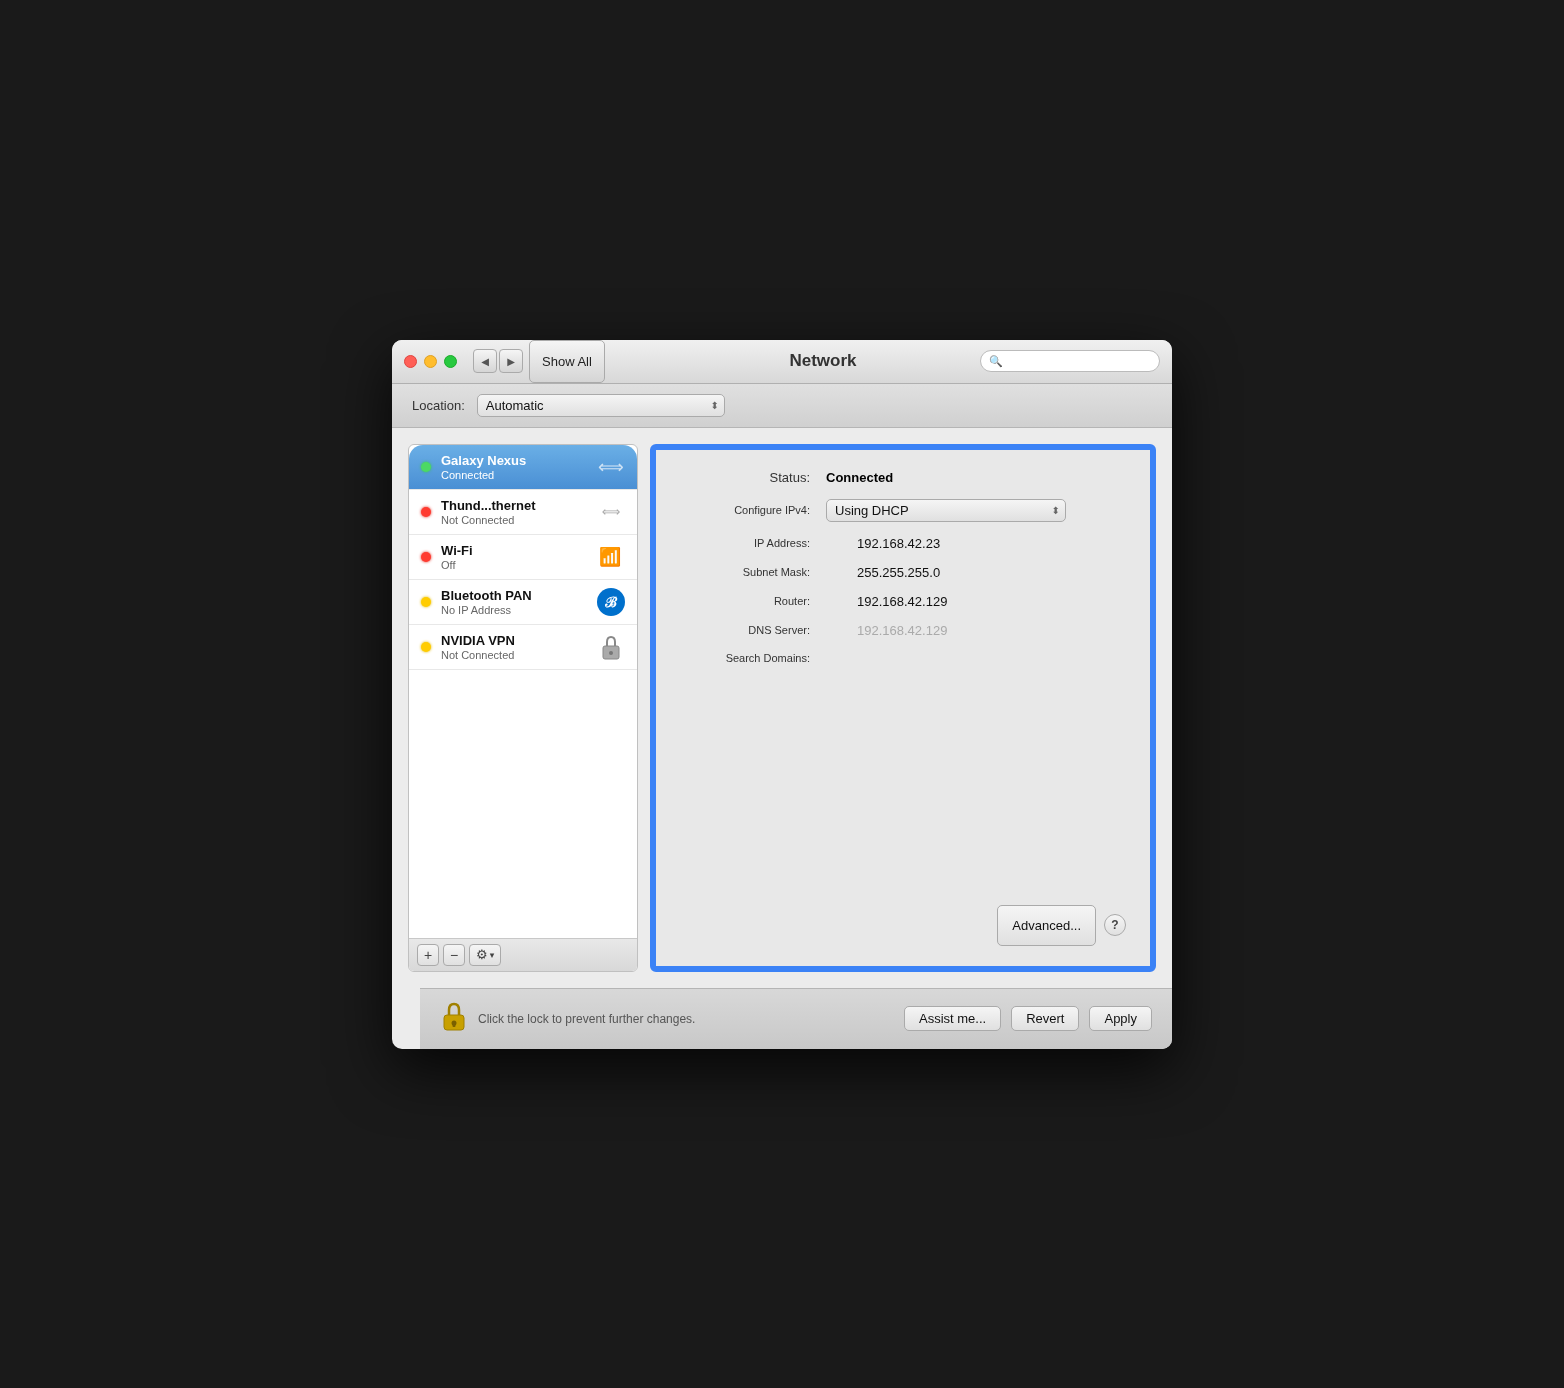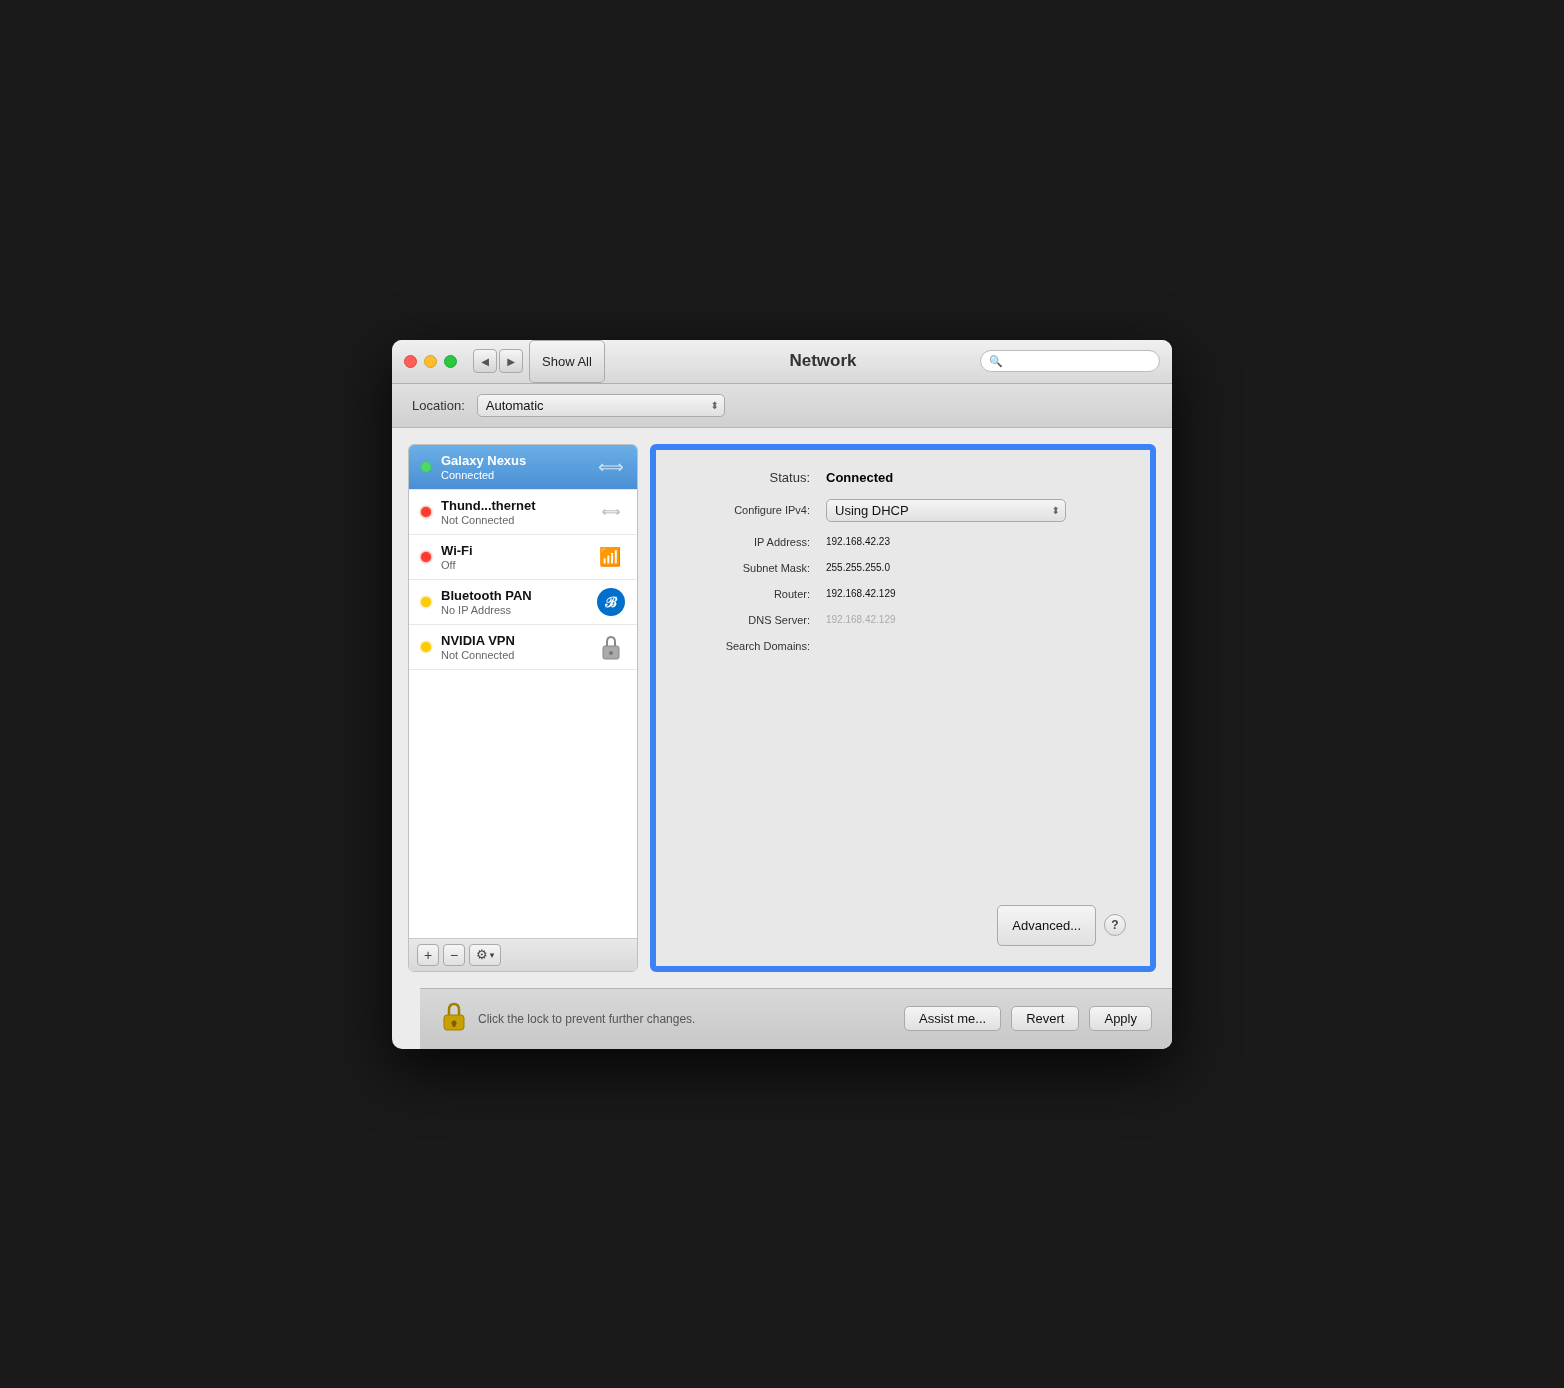--- a/index.html
+++ b/index.html
@@ -145,20 +145,21 @@
       background: white;
       border: 1px solid #c0c0c0;
       border-radius: 6px;
       overflow: hidden;
       display: flex;
       flex-direction: column;
     }
     .sidebar-list {
       flex: 1;
       overflow-y: auto;
+      border-radius: 14px;
     }
     .sidebar-item {
       display: flex;
       align-items: center;
       padding: 8px 12px;
       cursor: pointer;
       border-bottom: 1px solid #e8e8e8;
       gap: 10px;
       position: relative;
     }
@@ -274,23 +275,24 @@
     }
     .field-label {
       font-size: 11px;
       color: #333;
       font-weight: 500;
       text-align: right;
       width: 130px;
       flex-shrink: 0;
     }
     .field-value {
-      font-size: 10px;
+      font-size: 13px;
       color: #111;
       font-weight: 400;
+      margin-left: 31px;
     }
     .field-value.muted {
       color: #aaa;
     }
     .configure-select {
       background: linear-gradient(to bottom, #f5f5f5, #e0e0e0);
       border: 1px solid #aaa;
       border-radius: 5px;
       padding: 3px 24px 3px 8px;
       font-size: 13px;

